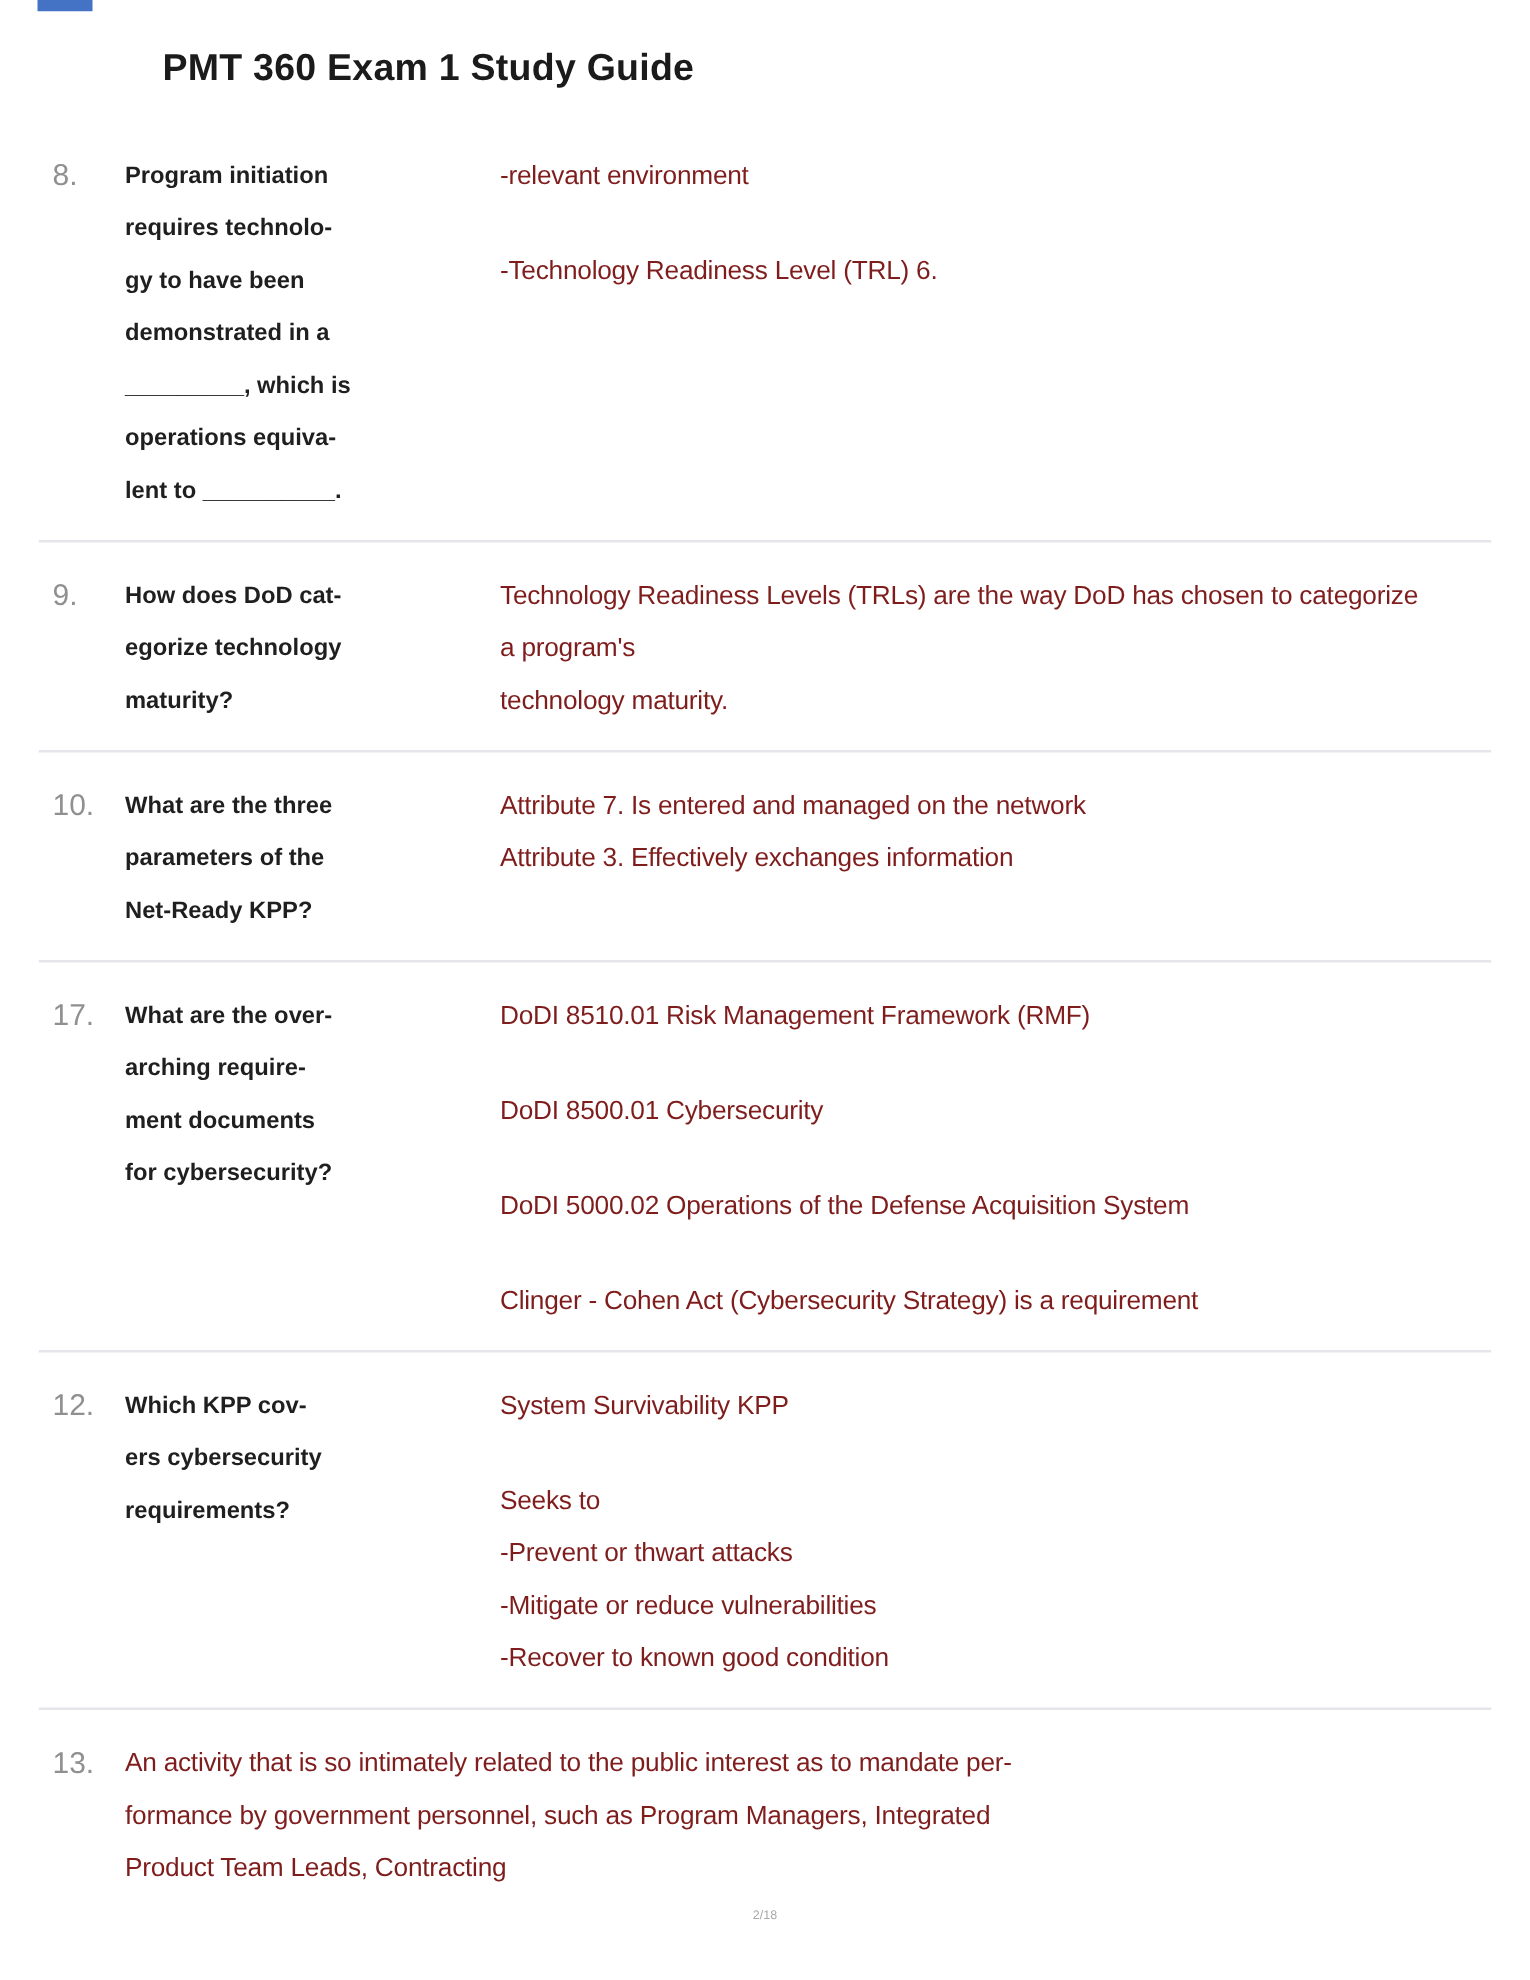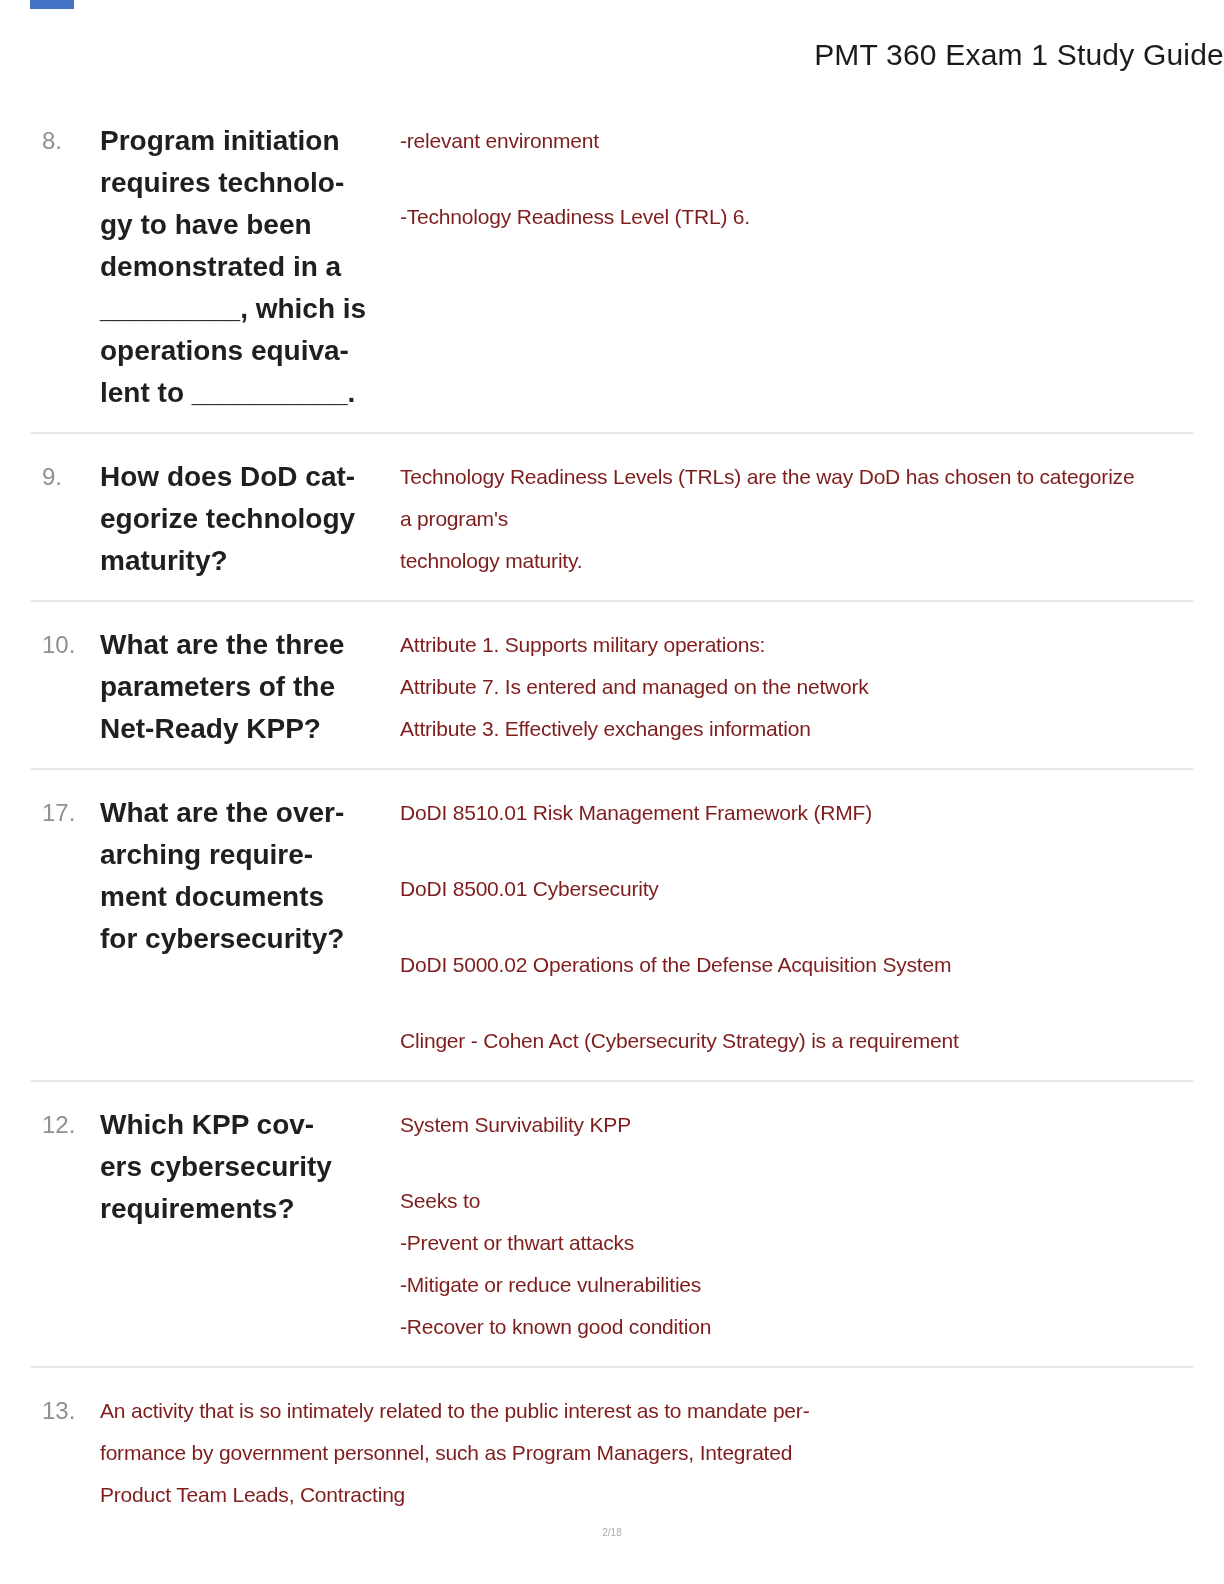--- a/index.html
+++ b/index.html
@@ -19,24 +19,23 @@
     position: absolute;
     left: 30px;
     top: 0;
     width: 44px;
     height: 9px;
     background: #4472c4;
   }
   .title {
     margin: 38px 0 0 130px;
     font-size: 30px;
-    font-weight: 400;
+    font-weight: 700;
     color: #1b1b1b;
     letter-spacing: 0.2px;
-    text-align: right;
   }
   .qa-list {
     margin-top: 48px;
   }
   .qa-item {
     display: flex;
     align-items: flex-start;
     padding: 22px 0 18px 0;
   }
   .qa-item.first {
@@ -47,21 +46,21 @@
     padding-left: 42px;
     box-sizing: content-box;
     font-size: 24px;
     color: #909090;
     line-height: 42px;
     flex: 0 0 auto;
   }
   .question {
     width: 300px;
     flex: 0 0 auto;
-    font-size: 28px;
+    font-size: 19px;
     font-weight: 700;
     color: #1f1f1f;
   }
   .answer {
     flex: 1 1 auto;
     font-size: 21px;
     color: #7f1d1d;
     letter-spacing: -0.2px;
     padding-right: 30px;
   }
@@ -137,21 +136,20 @@
     <div class="divider"></div>
 
     <div class="qa-item">
       <div class="num">10.</div>
       <div class="question">
           <div class="line">What are the three</div>
           <div class="line">parameters of the</div>
           <div class="line">Net-Ready KPP?</div>
         </div>
       <div class="answer">
-          <div class="line">Attribute 1. Supports military operations:</div>
           <div class="line">Attribute 7. Is entered and managed on the network</div>
           <div class="line">Attribute 3. Effectively exchanges information</div>
         </div>
     </div>
 
     <div class="divider"></div>
 
     <div class="qa-item">
       <div class="num">17.</div>
       <div class="question">

